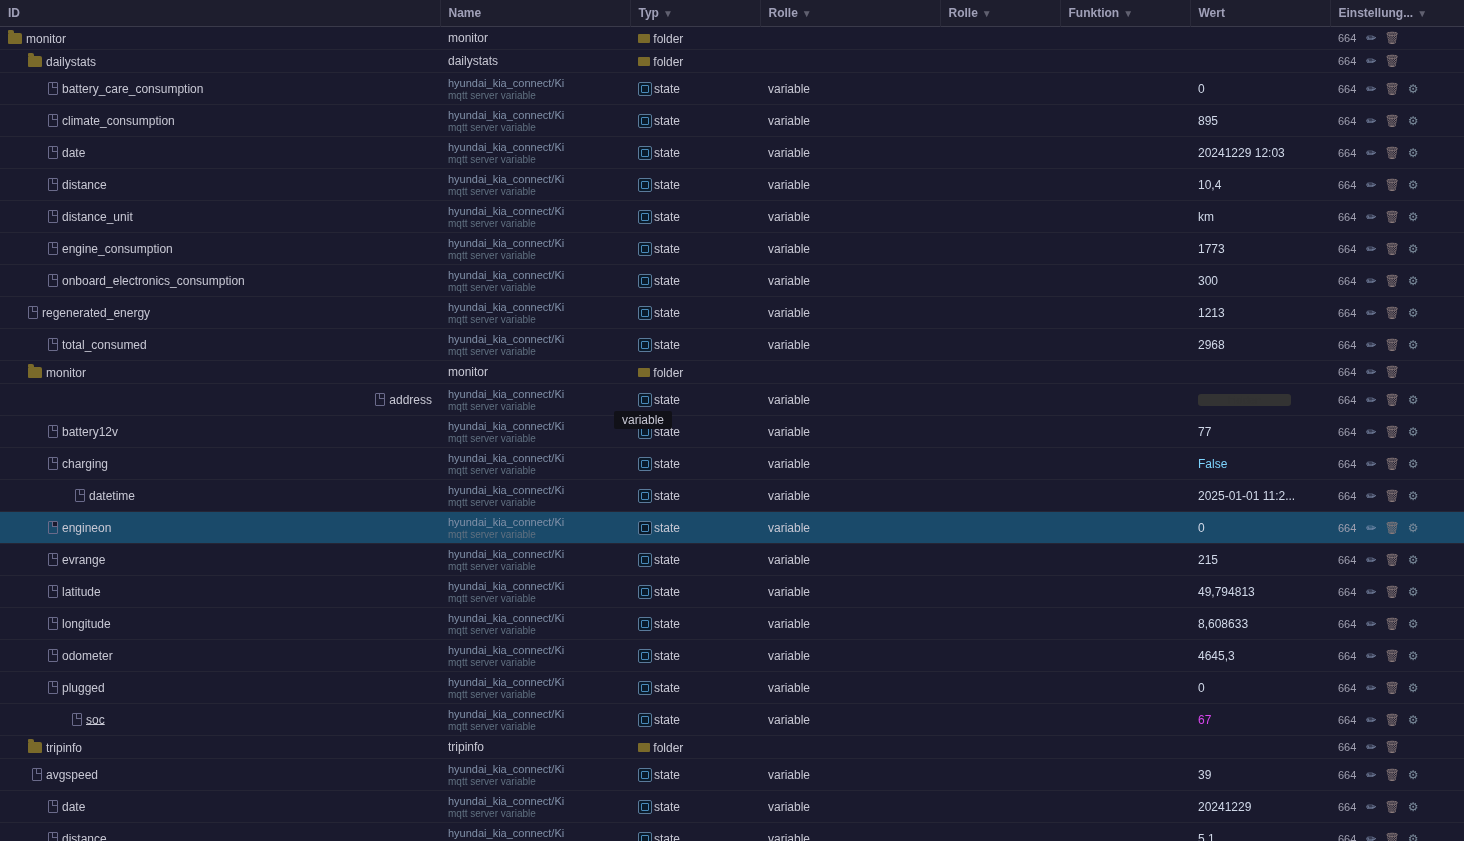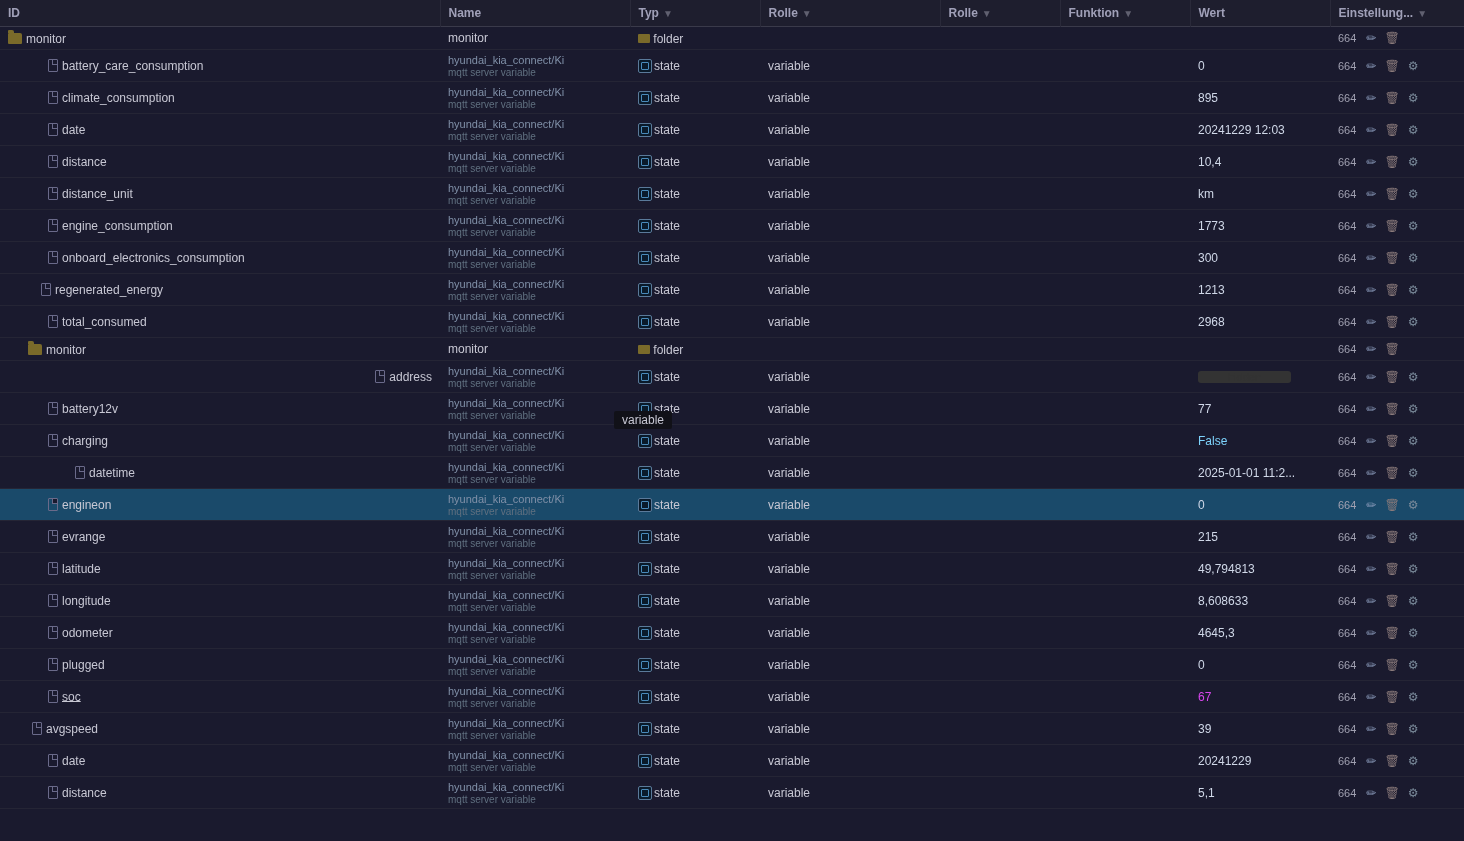--- a/index.html
+++ b/index.html
@@ -242,20 +242,36 @@
           <td class="col-wert" style="color: rgb(208, 216, 232);"></td>
           <td class="col-einstellung">
             <div class="action-icons">
               <span class="num-badge">664</span>
               <span class="action-icon edit">✏</span>
               <span class="action-icon delete">🗑</span>
             </div>
           </td>
         </tr>
         <tr>
+          <td class="col-id" style="padding-left: 28px;"><span class="folder-icon"></span><span style="vertical-align: middle;">dailystats</span></td>
+          <td class="col-name"><span>dailystats</span></td>
+          <td class="col-typ"><span class="typ-folder-icon"></span><span style="vertical-align: middle;"> folder</span></td>
+          <td class="col-rolle"></td>
+          <td class="col-raum"></td>
+          <td class="col-funktion"></td>
+          <td class="col-wert" style="color: rgb(208, 216, 232);"></td>
+          <td class="col-einstellung">
+            <div class="action-icons">
+              <span class="num-badge">664</span>
+              <span class="action-icon edit">✏</span>
+              <span class="action-icon delete">🗑</span>
+            </div>
+          </td>
+        </tr>
+        <tr>
           <td class="col-id" style="padding-left: 48px;"><span class="file-icon"></span><span style="vertical-align: middle;">battery_care_consumption</span></td>
           <td class="col-name"><span style="color: rgb(128, 144, 168); font-size: 11px;">hyundai_kia_connect/Ki</span><div style="color: rgb(96, 112, 128); font-size: 10px;">mqtt server variable</div></td>
           <td class="col-typ"><span class="state-icon"></span><span style="vertical-align: middle;">state</span></td>
           <td class="col-rolle">variable</td>
           <td class="col-raum"></td>
           <td class="col-funktion"></td>
           <td class="col-wert" style="color: rgb(208, 216, 232);">0</td>
           <td class="col-einstellung">
             <div class="action-icons">
               <span class="num-badge">664</span>
@@ -361,21 +377,21 @@
           <td class="col-einstellung">
             <div class="action-icons">
               <span class="num-badge">664</span>
               <span class="action-icon edit">✏</span>
               <span class="action-icon delete">🗑</span>
               <span class="action-icon settings">⚙</span>
             </div>
           </td>
         </tr>
         <tr>
-          <td class="col-id" style="padding-left: 41px;"><span class="file-icon"></span><span style="vertical-align: middle;">regenerated_energy</span></td>
+          <td class="col-id" style="padding-left: 28px;"><span class="file-icon"></span><span style="vertical-align: middle;">regenerated_energy</span></td>
           <td class="col-name"><span style="color: rgb(128, 144, 168); font-size: 11px;">hyundai_kia_connect/Ki</span><div style="color: rgb(96, 112, 128); font-size: 10px;">mqtt server variable</div></td>
           <td class="col-typ"><span class="state-icon"></span><span style="vertical-align: middle;">state</span></td>
           <td class="col-rolle">variable</td>
           <td class="col-raum"></td>
           <td class="col-funktion"></td>
           <td class="col-wert" style="color: rgb(208, 216, 232);">1213</td>
           <td class="col-einstellung">
             <div class="action-icons">
               <span class="num-badge">664</span>
               <span class="action-icon edit">✏</span>
@@ -581,33 +597,49 @@
           <td class="col-einstellung">
             <div class="action-icons">
               <span class="num-badge">664</span>
               <span class="action-icon edit">✏</span>
               <span class="action-icon delete">🗑</span>
               <span class="action-icon settings">⚙</span>
             </div>
           </td>
         </tr>
         <tr>
-          <td class="col-id" style="padding-left: 48px; text-decoration: underline;"><span class="file-icon"></span><span style="vertical-align: middle;">soc</span></td>
+          <td class="col-id" style="padding-left: 72px; text-decoration: underline;"><span class="file-icon"></span><span style="vertical-align: middle;">soc</span></td>
           <td class="col-name"><span style="color: rgb(128, 144, 168); font-size: 11px;">hyundai_kia_connect/Ki</span><div style="color: rgb(96, 112, 128); font-size: 10px;">mqtt server variable</div></td>
           <td class="col-typ"><span class="state-icon"></span><span style="vertical-align: middle;">state</span></td>
           <td class="col-rolle">variable</td>
           <td class="col-raum"></td>
           <td class="col-funktion"></td>
           <td class="col-wert" style="color: #d946ef;">67</td>
           <td class="col-einstellung">
             <div class="action-icons">
               <span class="num-badge">664</span>
               <span class="action-icon edit">✏</span>
               <span class="action-icon delete">🗑</span>
               <span class="action-icon settings">⚙</span>
+            </div>
+          </td>
+        </tr>
+        <tr>
+          <td class="col-id" style="padding-left: 28px;"><span class="folder-icon"></span><span style="vertical-align: middle;">tripinfo</span></td>
+          <td class="col-name"><span>tripinfo</span></td>
+          <td class="col-typ"><span class="typ-folder-icon"></span><span style="vertical-align: middle;"> folder</span></td>
+          <td class="col-rolle"></td>
+          <td class="col-raum"></td>
+          <td class="col-funktion"></td>
+          <td class="col-wert" style="color: rgb(208, 216, 232);"></td>
+          <td class="col-einstellung">
+            <div class="action-icons">
+              <span class="num-badge">664</span>
+              <span class="action-icon edit">✏</span>
+              <span class="action-icon delete">🗑</span>
             </div>
           </td>
         </tr>
         <tr>
           <td class="col-id" style="padding-left: 32px;"><span class="file-icon"></span><span style="vertical-align: middle;">avgspeed</span></td>
           <td class="col-name"><span style="color: rgb(128, 144, 168); font-size: 11px;">hyundai_kia_connect/Ki</span><div style="color: rgb(96, 112, 128); font-size: 10px;">mqtt server variable</div></td>
           <td class="col-typ"><span class="state-icon"></span><span style="vertical-align: middle;">state</span></td>
           <td class="col-rolle">variable</td>
           <td class="col-raum"></td>
           <td class="col-funktion"></td>

